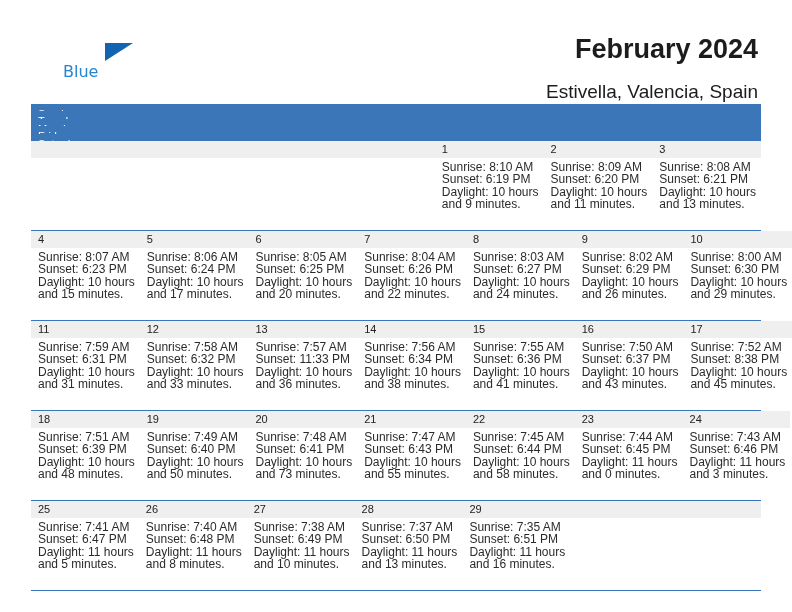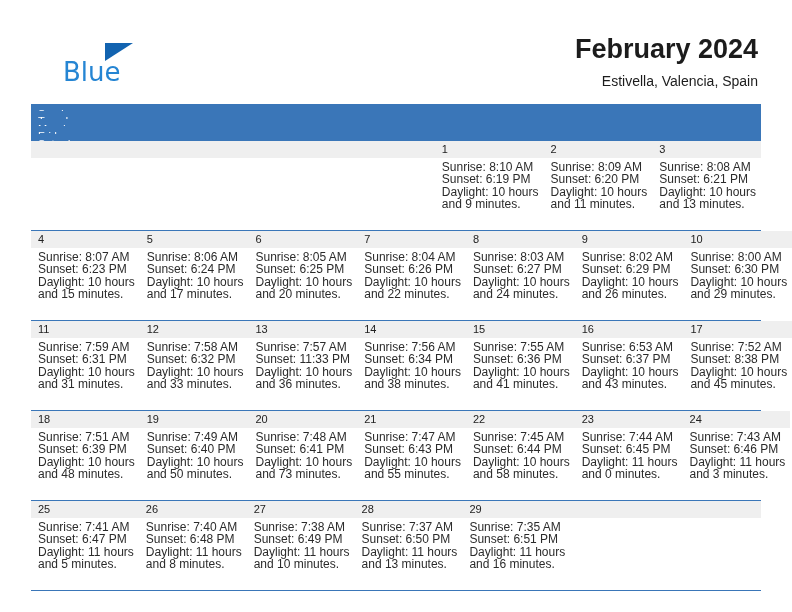--- a/index.html
+++ b/index.html
@@ -53,42 +53,42 @@
     top: 5px;
     width: 0;
     height: 0;
     border-left: 28px solid #1263b0;
     border-bottom: 18px solid transparent;
   }
   .logo-blue {
     position: absolute;
     left: 30px;
     top: 21px;
-    font-size: 26px;
+    font-size: 16px;
     color: #2585d3;
     font-family: "DejaVu Sans", sans-serif;
     font-weight: 400;
     line-height: 26px;
   }
   .title-block {
     position: absolute;
     right: 34px;
     top: 32px;
     text-align: right;
   }
   .cal-title {
     font-size: 27px;
     font-weight: 700;
     color: #1c1c1c;
     line-height: 34px;
     white-space: nowrap;
   }
   .cal-subtitle {
-    margin-top: 7px;
-    font-size: 14px;
+    margin-top: 17px;
+    font-size: 19px;
     font-weight: 400;
     color: #1c1c1c;
     line-height: 17px;
     white-space: nowrap;
   }
 
   
   .calendar {
     position: absolute;
     left: 31px;
@@ -323,21 +323,21 @@
             <div class="day-details">
               <div>Sunrise: 7:55 AM</div>
               <div>Sunset: 6:36 PM</div>
               <div>Daylight: 10 hours</div>
               <div>and 41 minutes.</div>
             </div>
           </div>
           <div class="day-cell">
             <div class="day-number-band">16</div>
             <div class="day-details">
-              <div>Sunrise: 6:53 AM</div>
+              <div>Sunrise: 7:50 AM</div>
               <div>Sunset: 6:37 PM</div>
               <div>Daylight: 10 hours</div>
               <div>and 43 minutes.</div>
             </div>
           </div>
           <div class="day-cell">
             <div class="day-number-band">17</div>
             <div class="day-details">
               <div>Sunrise: 7:52 AM</div>
               <div>Sunset: 8:38 PM</div>

